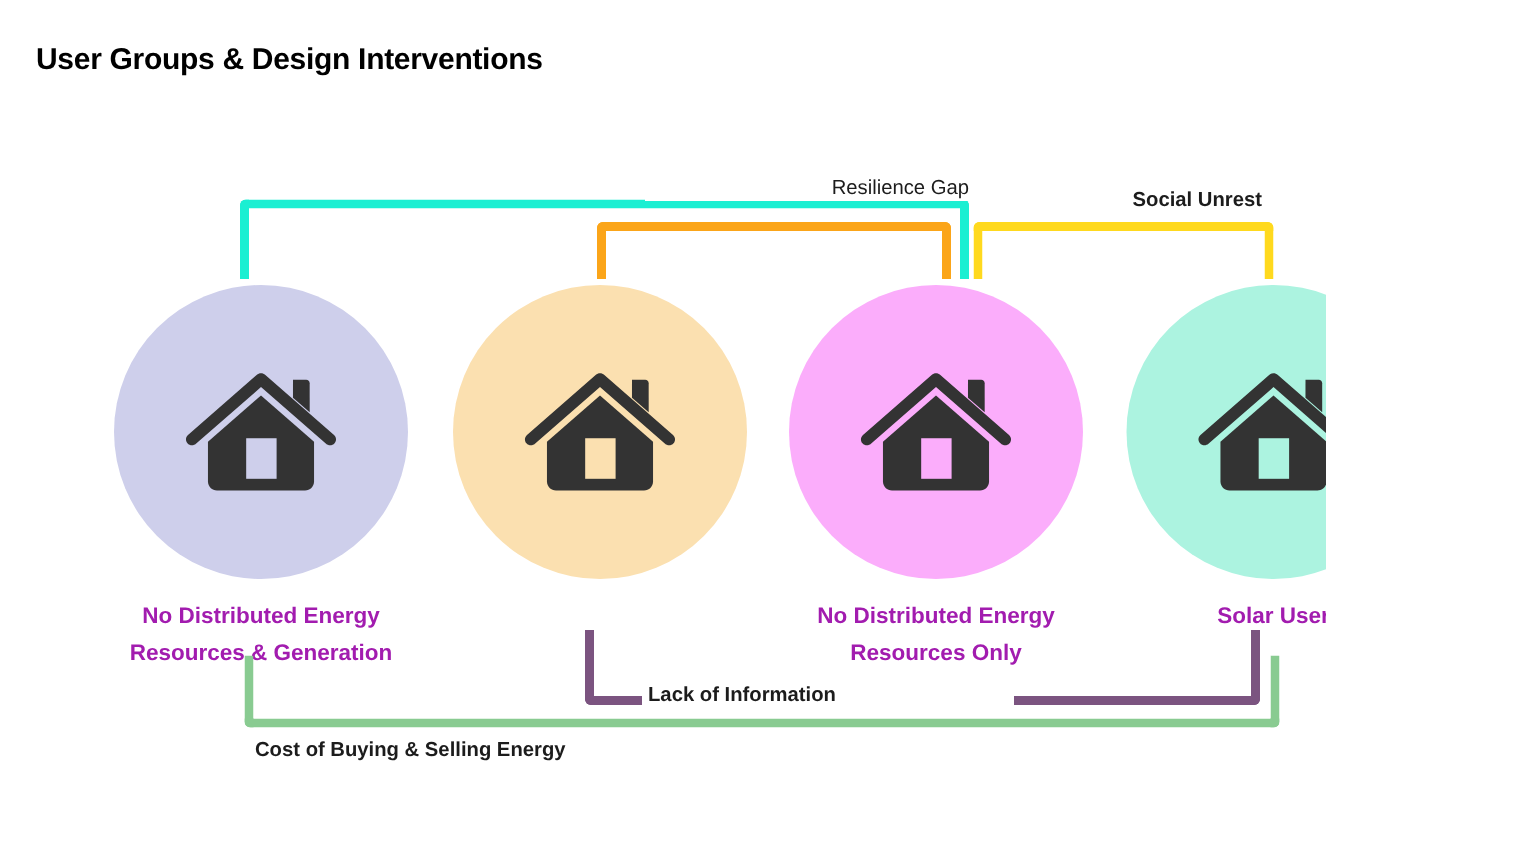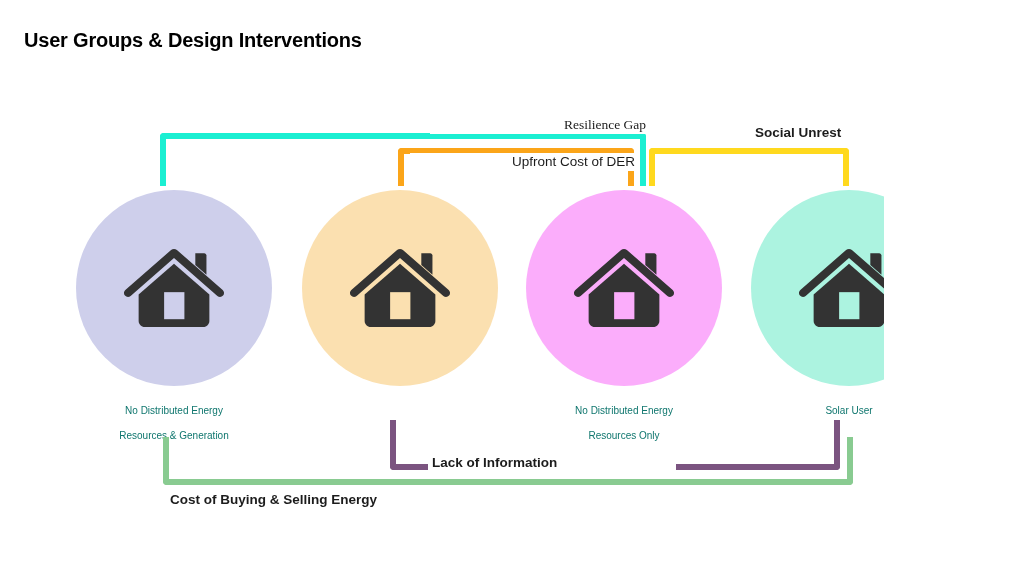--- a/index.html
+++ b/index.html
@@ -49,23 +49,23 @@
   .persona-circle svg {
     display: block;
     width: 104px;
     height: 104px;
   }
   .persona-label {
     position: absolute;
     left: -40px;
     right: -40px;
     top: 208px;
-    font-size: 10px;
-    font-weight: normal;
-    color: #0f766e;
+    font-size: 15px;
+    font-weight: bold;
+    color: #a21caf;
     line-height: 25px;
   }
 
   
   .bracket {
     position: absolute;
     box-sizing: border-box;
   }
   .bracket.top {
     border-top-style: solid;
@@ -103,23 +103,22 @@
 <div id="canvas">
 
   <div id="page-title">User Groups &amp; Design Interventions</div>
 
   <div class="bracket top" style="left:160px; top:133px; width:486px; height:53px; border-width:6px; border-color:#1BEFD2;"></div>
 
   <div class="bracket top" style="left:398px; top:148px; width:236px; height:38px; border-width:6px; border-color:#FBA519;"></div>
 
   <div class="bracket top" style="left:649px; top:148px; width:200px; height:38px; border-width:6px; border-color:#FFD91E;"></div>
 
-  <div class="intervention-label lbl-right" style="left:430px; top:116px; width:212px;font-family:Liberation Serif, serif;">Resilience Gap</div>
+  <div class="intervention-label lbl-right" style="left:430px; top:116px; width:212px;">Resilience Gap</div>
 
-  <div class="intervention-label lbl-right" style="left:410px; top:153px; width:221px;">Upfront Cost of DER</div>
 
   <div class="intervention-label lbl-left" style="left:751px; top:124px; width:190px;">Social Unrest</div>
 
   <div class="persona" style="left:76px; top:190px;">
     <div class="persona-circle" style="background:#CECFEB;">
       <svg viewBox="0 0 100 100" aria-hidden="true">
         <path fill="#333333" d="M70.5 16.5h8.5c1.2 0 2.2 1 2.2 2.2v18.6l-10.7-9.3V16.5z"></path>
         <path fill="#333333" d="M50 12.4c1 0 2 .35 2.8 1.05l44 38.4c1.6 1.4 1.75 3.8.35 5.4-1.4 1.6-3.85 1.75-5.45.35L50 21.2 8.3 57.6c-1.6 1.4-4.05 1.25-5.45-.35-1.4-1.6-1.25-4 .35-5.4l44-38.4c.8-.7 1.8-1.05 2.8-1.05z"></path>
         <path fill="#333333" d="M50 26.6 84 56.2v25.5c0 3.2-2.6 5.8-5.8 5.8H21.8c-3.2 0-5.8-2.6-5.8-5.8V56.2L50 26.6z"></path>
         <rect x="40.5" y="54" width="19.5" height="26" fill="#CECFEB"></rect>

